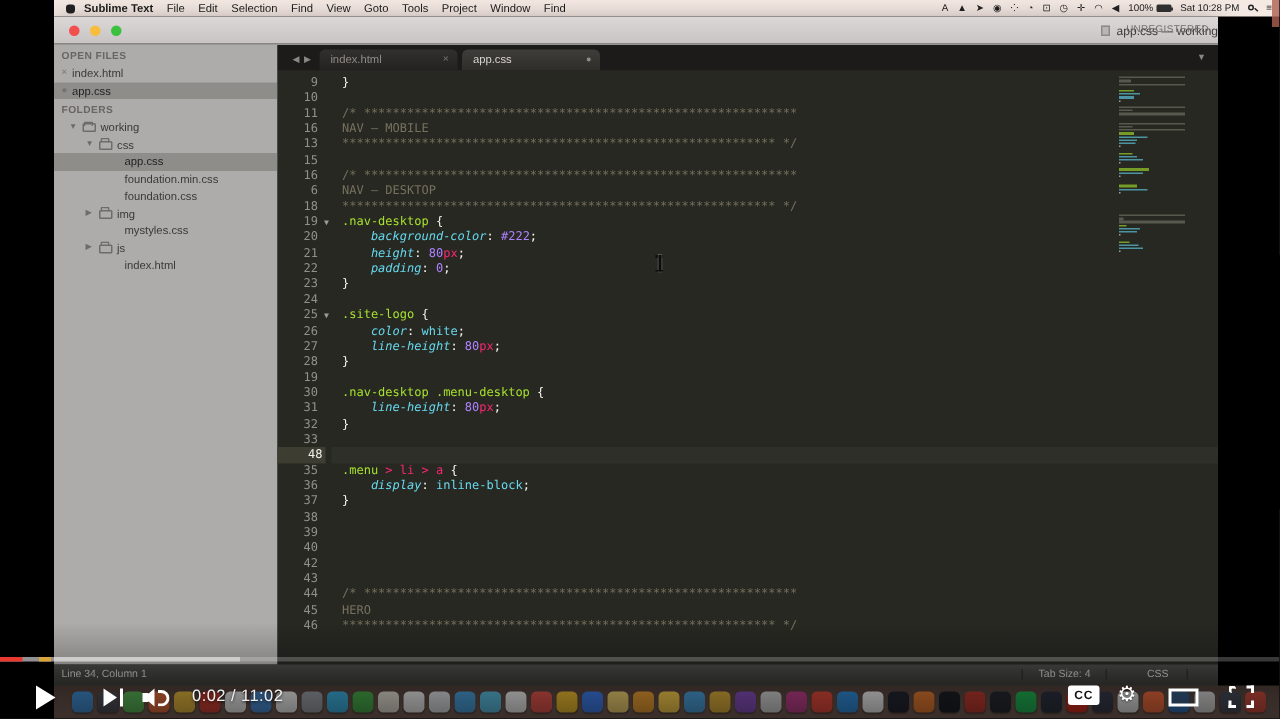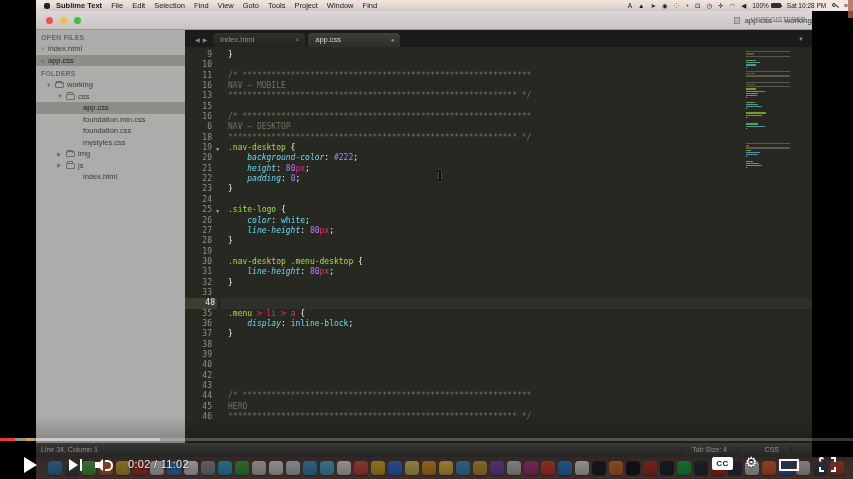--- a/index.html
+++ b/index.html
@@ -222,26 +222,26 @@
         <div class="sb-row sel">
           <span class="sb-label" style="left: 47px;">app.css</span>
         </div>
         <div class="sb-row">
           <span class="sb-label" style="left: 47px;">foundation.min.css</span>
         </div>
         <div class="sb-row">
           <span class="sb-label" style="left: 47px;">foundation.css</span>
         </div>
         <div class="sb-row">
-          <span class="sb-label" style="left: 47px;">mystyles.css</span>
-        </div>
-        <div class="sb-row">
           <span class="sb-arrow" style="left: 21px;">▶</span>
           <span class="sb-folder" style="left: 30px;"></span>
           <span class="sb-label" style="left: 42px;">img</span>
+        </div>
+        <div class="sb-row">
+          <span class="sb-label" style="left: 47px;">mystyles.css</span>
         </div>
         <div class="sb-row">
           <span class="sb-arrow" style="left: 21px;">▶</span>
           <span class="sb-folder" style="left: 30px;"></span>
           <span class="sb-label" style="left: 42px;">js</span>
         </div>
         <div class="sb-row">
           <span class="sb-label" style="left: 47px;">index.html</span>
         </div>
       </div>

